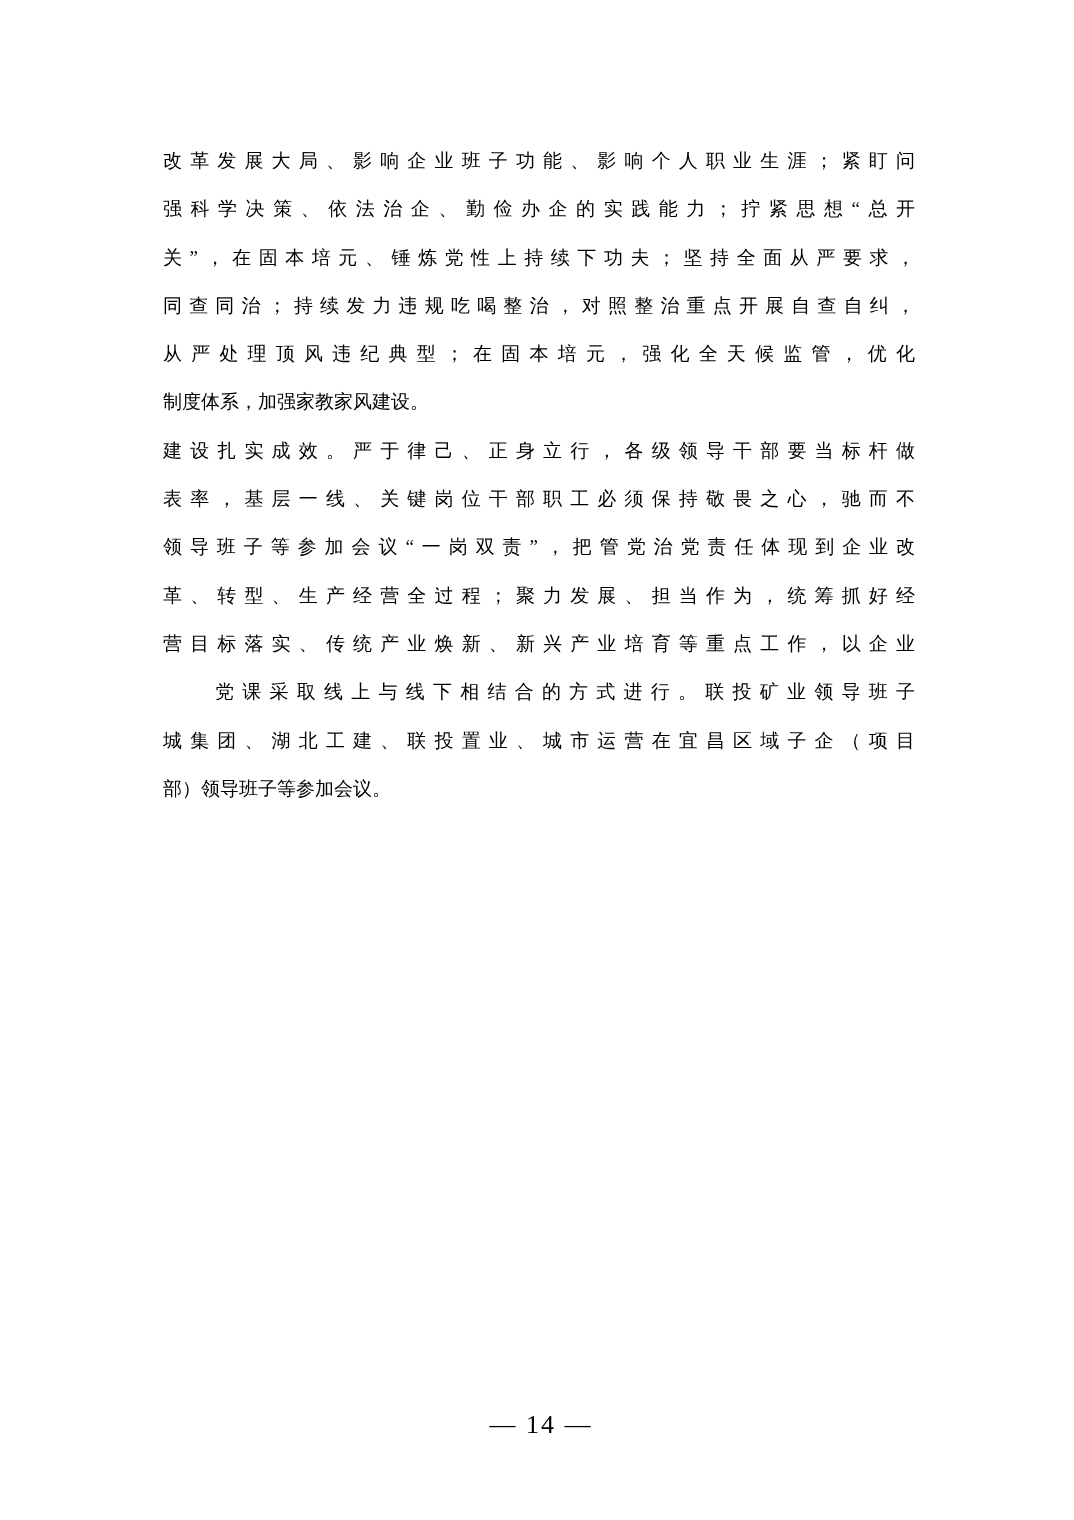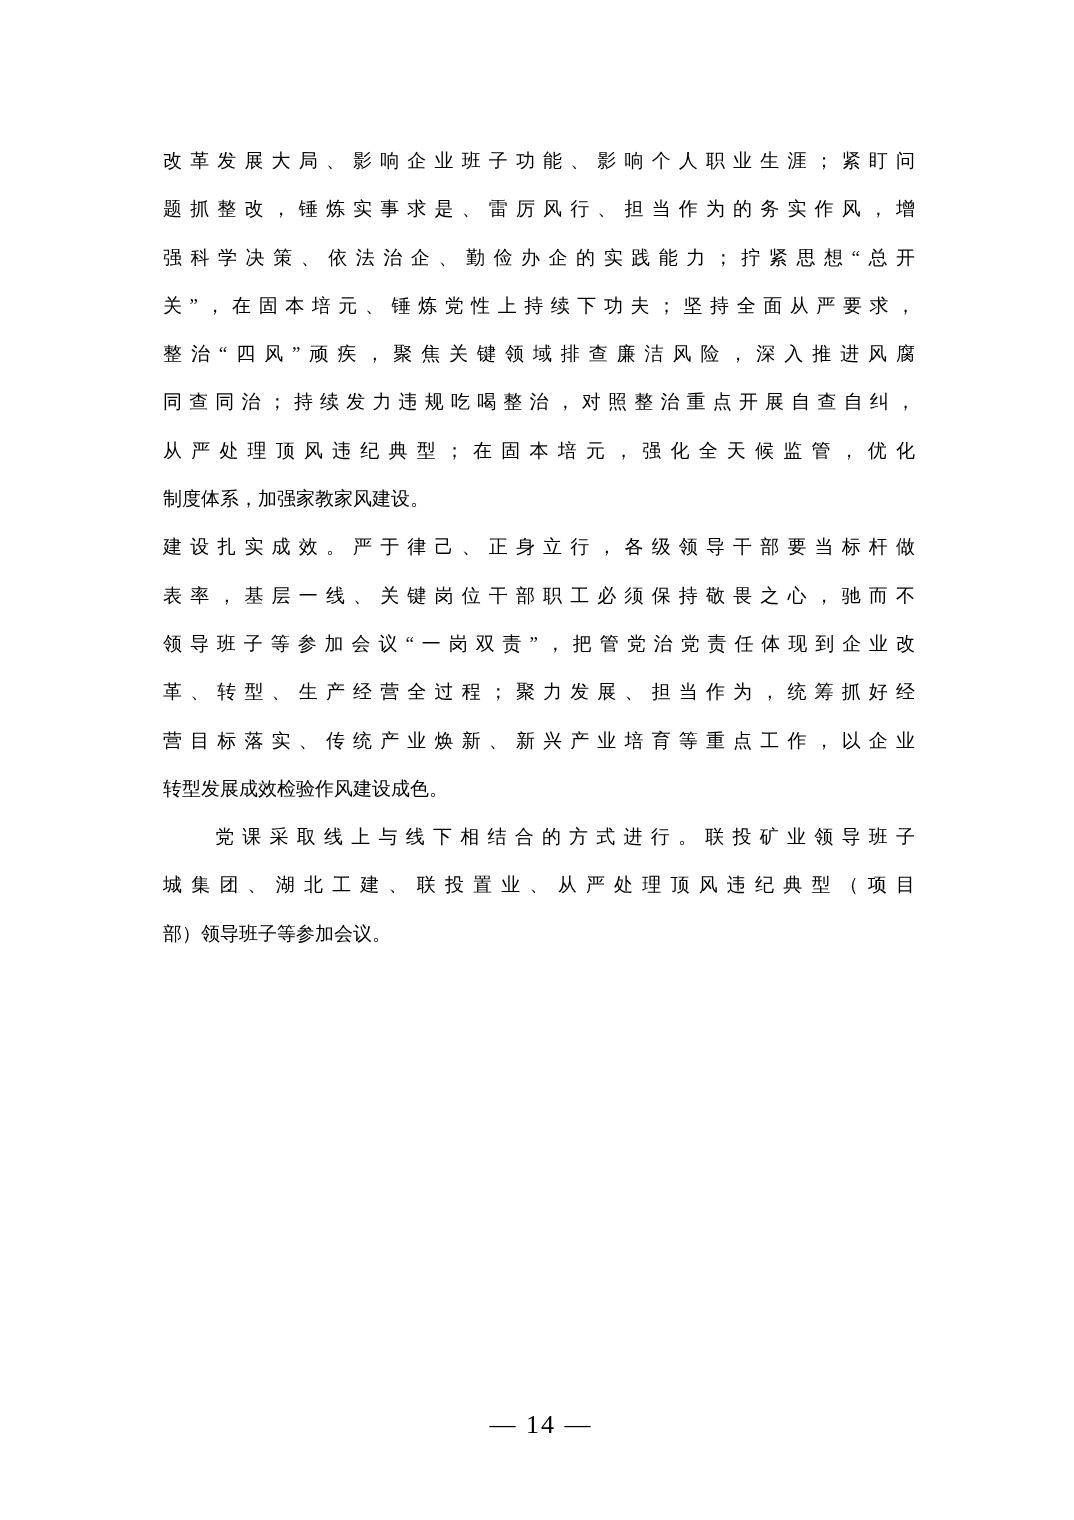--- a/index.html
+++ b/index.html
@@ -52,32 +52,29 @@
     letter-spacing: 2px;
     color: #000000;
   }
 </style>
 </head>
 <body>
 
 <div class="page">
   <div class="text-block">
     <div class="line">改革发展大局、影响企业班子功能、影响个人职业生涯；紧盯问</div>
-    <div class="line">题抓整改，锤炼实事求是、雷厉风行、担当作为的务实作风，增</div>
     <div class="line">强科学决策、依法治企、勤俭办企的实践能力；拧紧思想“总开</div>
     <div class="line">关”，在固本培元、锤炼党性上持续下功夫；坚持全面从严要求，</div>
-    <div class="line">整治“四风”顽疾，聚焦关键领域排查廉洁风险，深入推进风腐</div>
     <div class="line">同查同治；持续发力违规吃喝整治，对照整治重点开展自查自纠，</div>
     <div class="line">从严处理顶风违纪典型；在固本培元，强化全天候监管，优化</div>
     <div class="line para-end">制度体系，加强家教家风建设。</div>
     <div class="line">建设扎实成效。严于律己、正身立行，各级领导干部要当标杆做</div>
     <div class="line">表率，基层一线、关键岗位干部职工必须保持敬畏之心，驰而不</div>
     <div class="line">领导班子等参加会议“一岗双责”，把管党治党责任体现到企业改</div>
     <div class="line">革、转型、生产经营全过程；聚力发展、担当作为，统筹抓好经</div>
     <div class="line">营目标落实、传统产业焕新、新兴产业培育等重点工作，以企业</div>
-    <div class="line para-end">转型发展成效检验作风建设成色。</div>
     <div class="line indent">党课采取线上与线下相结合的方式进行。联投矿业领导班子</div>
-    <div class="line">城集团、湖北工建、联投置业、从严处理顶风违纪典型（项目</div>
+    <div class="line">城集团、湖北工建、联投置业、城市运营在宜昌区域子企（项目</div>
     <div class="line para-end">部）领导班子等参加会议。</div>
   </div>
 
   <div class="page-number">— 14 —</div>
 </div>
 
 </body></html>

